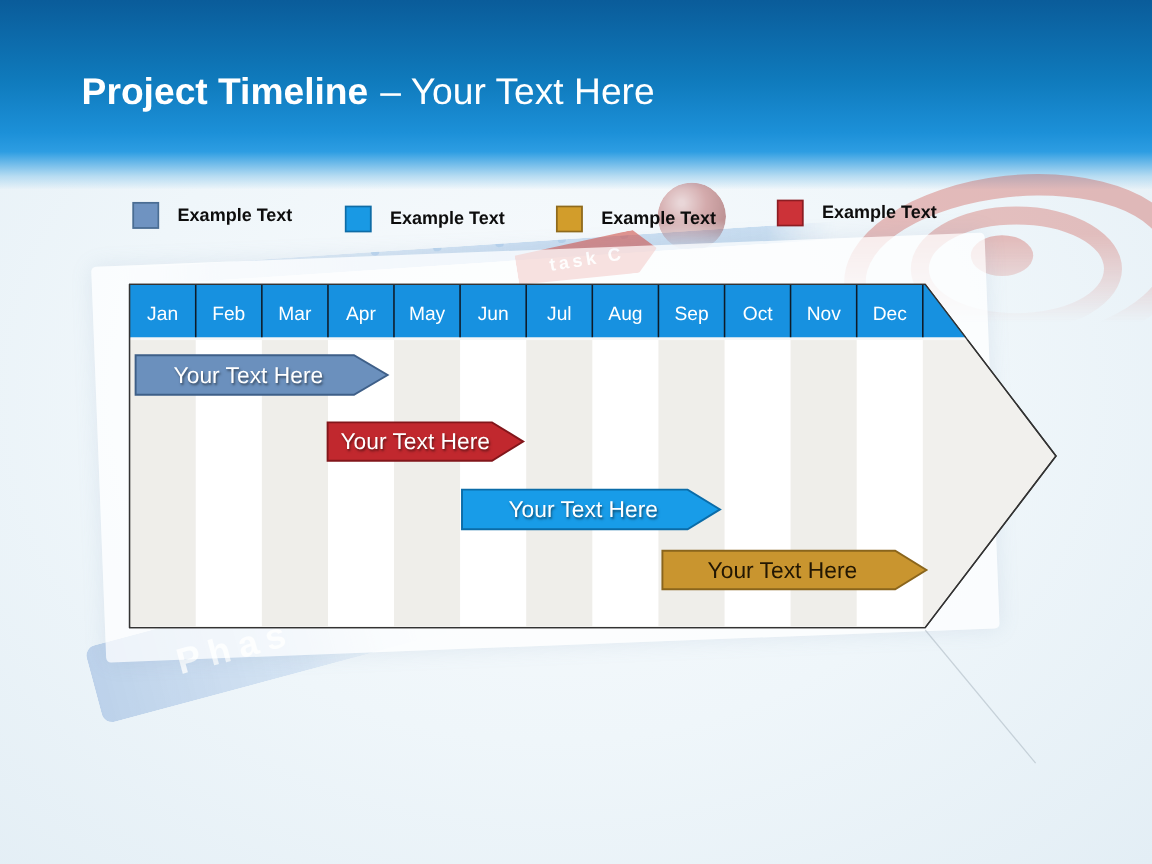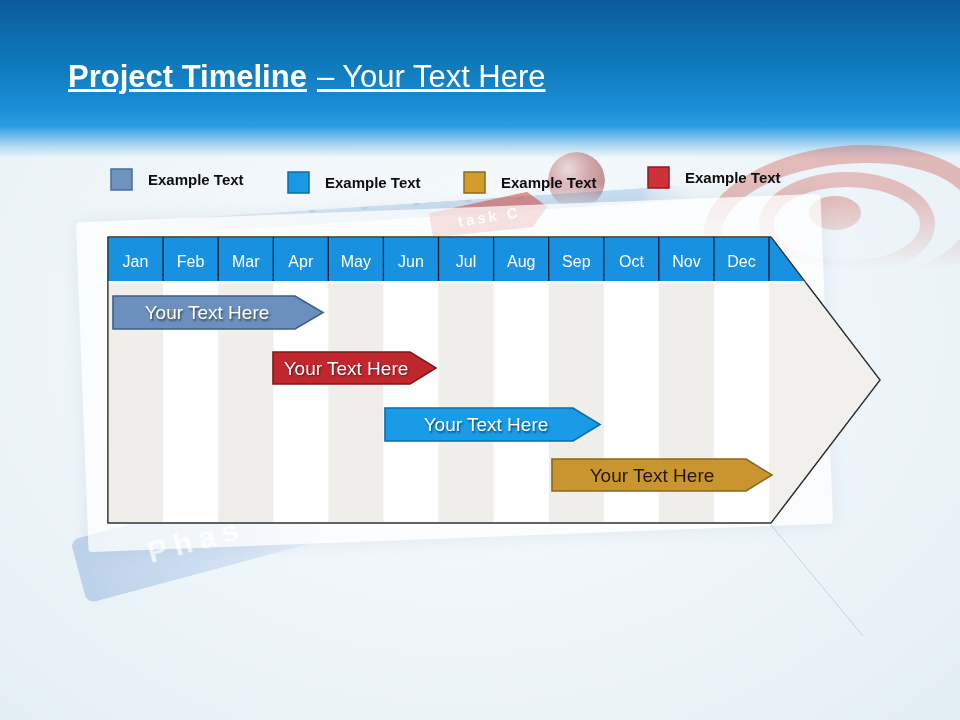--- a/index.html
+++ b/index.html
@@ -2,21 +2,21 @@
 <html><head>
 <meta charset="utf-8">
 <style>
   html,body{margin:0;padding:0;}
   .slide{position:relative;width:960px;height:720px;overflow:hidden;
          font-family:"Liberation Sans",sans-serif;
          background:radial-gradient(ellipse at 48% 46%, #f9fbfd 0%, #eff6fa 52%, #e3eef5 100%);}
   
   .header-band{position:absolute;left:0;top:0;width:960px;height:158px;z-index:1;
     background:linear-gradient(180deg,#0a5c9a 0%,#0f7abc 42%,#1c90d8 70%,#2d9de2 80%,#b7dcf2 93%,rgba(238,246,251,0) 100%);}
-  .title{position:absolute;left:68px;top:60px;white-space:nowrap;color:#fff;font-size:31px;line-height:1.1;text-decoration:underline;}
+  .title{position:absolute;left:68px;top:60px;white-space:nowrap;color:#fff;font-size:31px;line-height:1.1;}
   .t-bold{font-weight:bold;}
   .t-reg{font-weight:normal;margin-left:10px;}
   
   .ghost{position:absolute;z-index:2;}
   .ruler{left:100px;top:224px;width:600px;height:15px;transform:rotate(-3.8deg);transform-origin:left center;
     background:linear-gradient(90deg,rgba(200,220,242,.12),rgba(168,200,233,.55) 55%,rgba(150,190,228,.45) 90%,rgba(150,190,228,.15));
     border-radius:4px;
     -webkit-mask:linear-gradient(90deg,transparent,#000 12%,#000 90%,transparent);
     mask:linear-gradient(90deg,transparent,#000 12%,#000 90%,transparent);}
   .tick{position:absolute;top:-21px;width:7px;height:24px;border-radius:3px;background:rgba(168,200,233,.55);}

